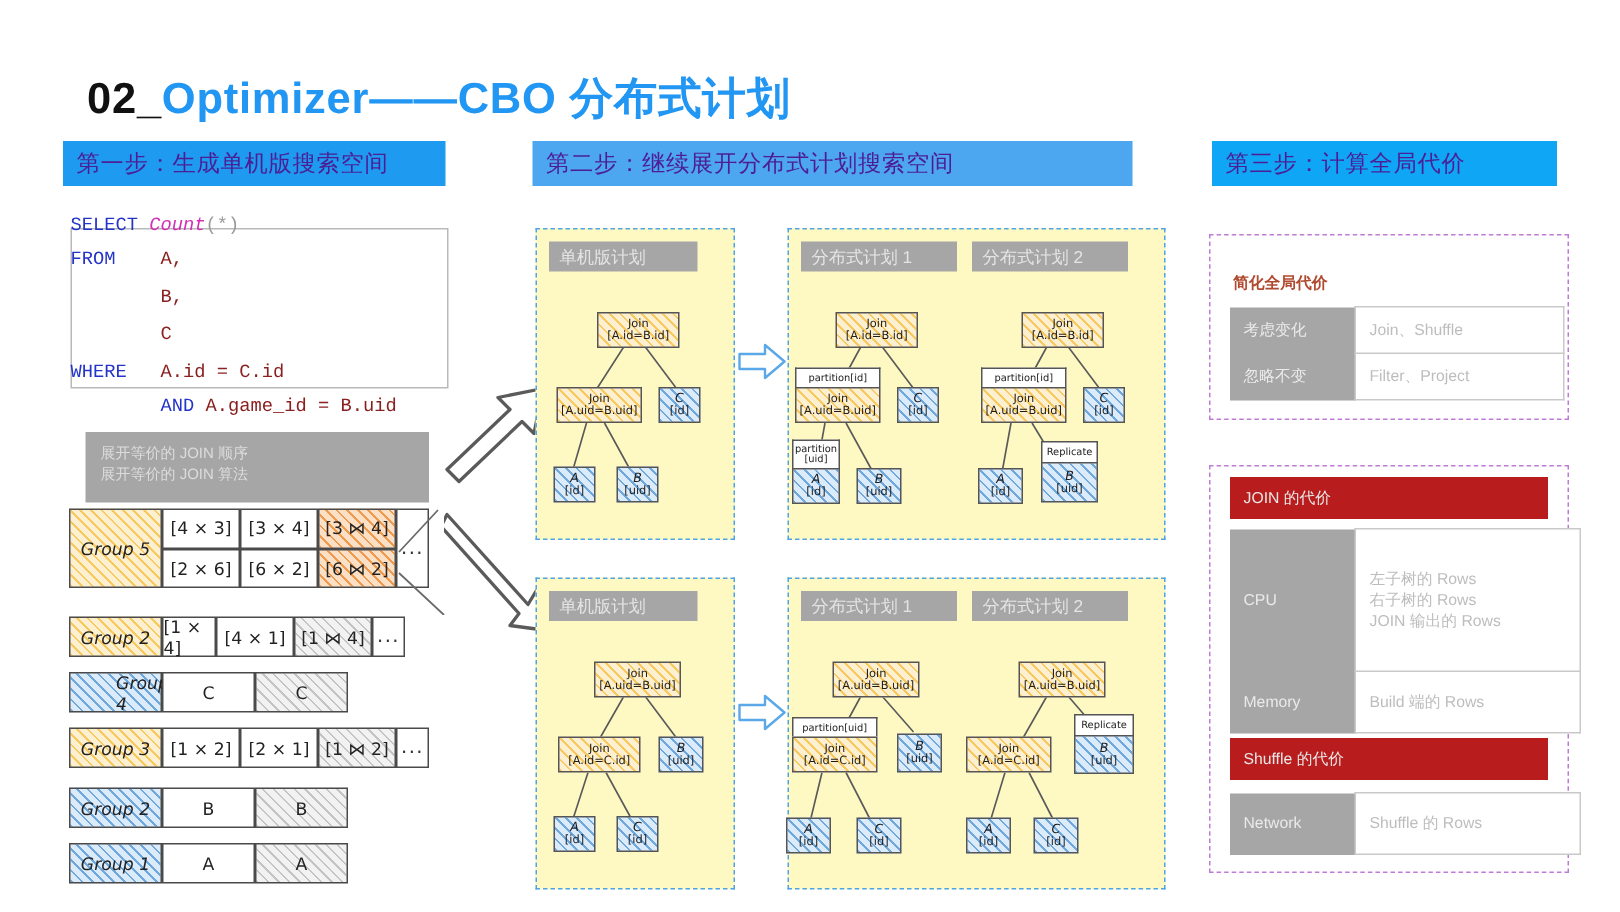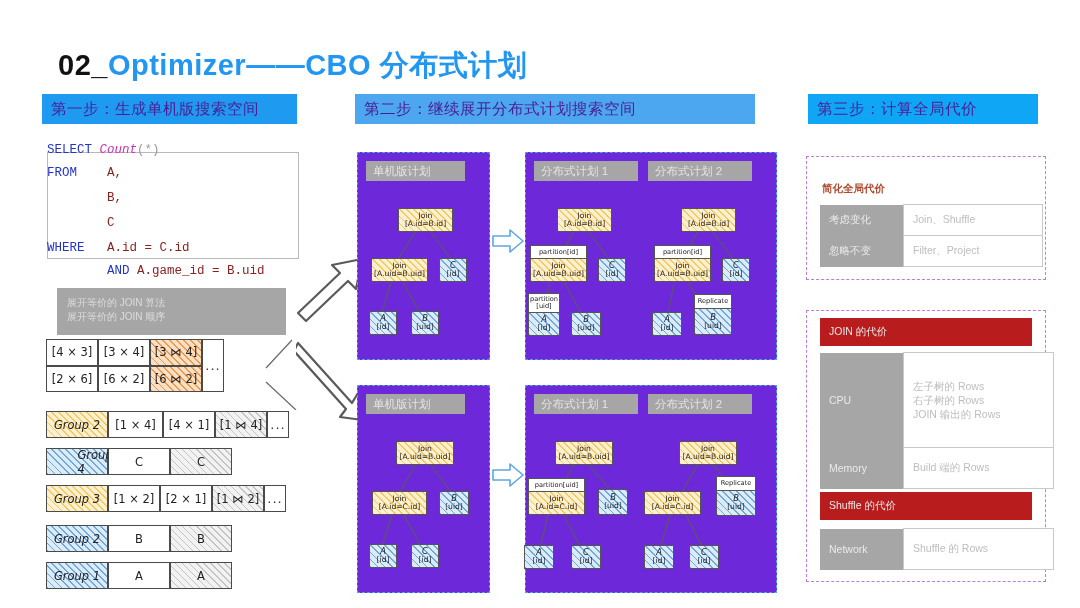--- a/index.html
+++ b/index.html
@@ -58,21 +58,21 @@
   #grp6{left:46px;top:411px;}
   #grp4{left:46px;top:448px;}
   #grp3{left:46px;top:485px;}
   #grp2{left:46px;top:525px;}
   #grp1{left:46px;top:562px;}
 
   
   #arrow-up,#arrow-down{pointer-events:none;}
 
   
-  .tree-panel{border:1.6px dashed #4FA3E8;box-sizing:border-box;background:#6d28d9;}
+  .tree-panel{border:1.6px dashed #4FA3E8;box-sizing:border-box;background:#fef9c3;}
   #panel-top{left:357px;top:152px;width:133px;height:208px;}
   #panel-bot{left:357px;top:385px;width:133px;height:208px;}
   #panel-top2{left:525px;top:152px;width:252px;height:208px;}
   #panel-bot2{left:525px;top:385px;width:252px;height:208px;}
 
   .plan-title{background:#A6A6A6;color:#e4e4e4;font-size:11.5px;display:flex;align-items:center;padding-left:7px;box-sizing:border-box;height:20px;}
 
   
   .node{border:1.5px solid #555;box-sizing:border-box;display:flex;flex-direction:column;align-items:center;justify-content:center;
         font-family:"DejaVu Sans",sans-serif;color:#1d1d1d;line-height:1.1;text-align:center;}
@@ -120,43 +120,44 @@
 
 <div class="abs" id="sql-box"></div>
 <div class="abs sql-line" id="sql-l1"><span class="kw">SELECT</span> <span class="fn">Count</span><span class="op">(*)</span></div>
 <div class="abs sql-line" id="sql-l2"><span class="kw">FROM</span>    <span class="id">A,</span></div>
 <div class="abs sql-line" id="sql-l3">        <span class="id">B,</span></div>
 <div class="abs sql-line" id="sql-l4">        <span class="id">C</span></div>
 <div class="abs sql-line" id="sql-l5"><span class="kw">WHERE</span>   <span class="id">A.id = C.id</span></div>
 <div class="abs sql-line" id="sql-l6">        <span class="kw">AND</span> <span class="id">A.game_id = B.uid</span></div>
 
 <div class="abs" id="note-box">
+  <div>展开等价的 JOIN 顺序</div>
   <div>展开等价的 JOIN 算法</div>
-  <div>展开等价的 JOIN 顺序</div>
 </div>
 
 <div class="abs grp-row" id="grp5">
+  <div class="cell label hatch-yellow" style="width:62px;height:53px;">Group 5</div>
   <div class="two-col" style="width:52px;height:53px;">
     <div class="cell white">[4 × 3]</div>
     <div class="cell white">[2 × 6]</div>
   </div>
   <div class="two-col" style="width:52px;height:53px;">
     <div class="cell white">[3 × 4]</div>
     <div class="cell white">[6 × 2]</div>
   </div>
   <div class="two-col" style="width:52px;height:53px;">
     <div class="cell hatch-orange">[3 ⋈ 4]</div>
     <div class="cell hatch-orange">[6 ⋈ 2]</div>
   </div>
   <div class="cell ell white" style="width:22px;height:53px;">...</div>
 </div>
 
 <div class="abs grp-row" id="grp6">
   <div class="cell label hatch-yellow" style="width:62px;height:27px;">Group 2</div>
-  <div class="cell white" style="width:55px;height:27px;">[1 × 4]</div>
+  <div class="cell white" style="width:36px;height:27px;">[1 × 4]</div>
   <div class="cell white" style="width:52px;height:27px;">[4 × 1]</div>
   <div class="cell hatch-gray" style="width:52px;height:27px;">[1 ⋈ 4]</div>
   <div class="cell ell white" style="width:22px;height:27px;">...</div>
 </div>
 
 <div class="abs grp-row" id="grp4">
   <div class="cell label hatch-blue" style="width:62px;height:27px;padding-left:36px;">Group 4</div>
   <div class="cell white" style="width:62px;height:27px;">C</div>
   <div class="cell hatch-gray" style="width:62px;height:27px;">C</div>
 </div>

